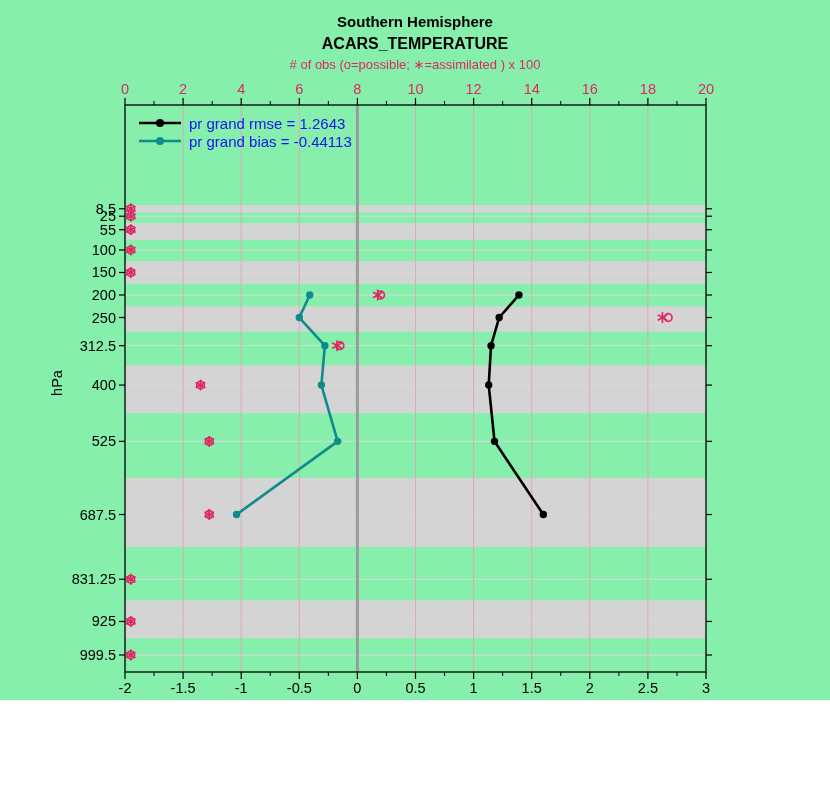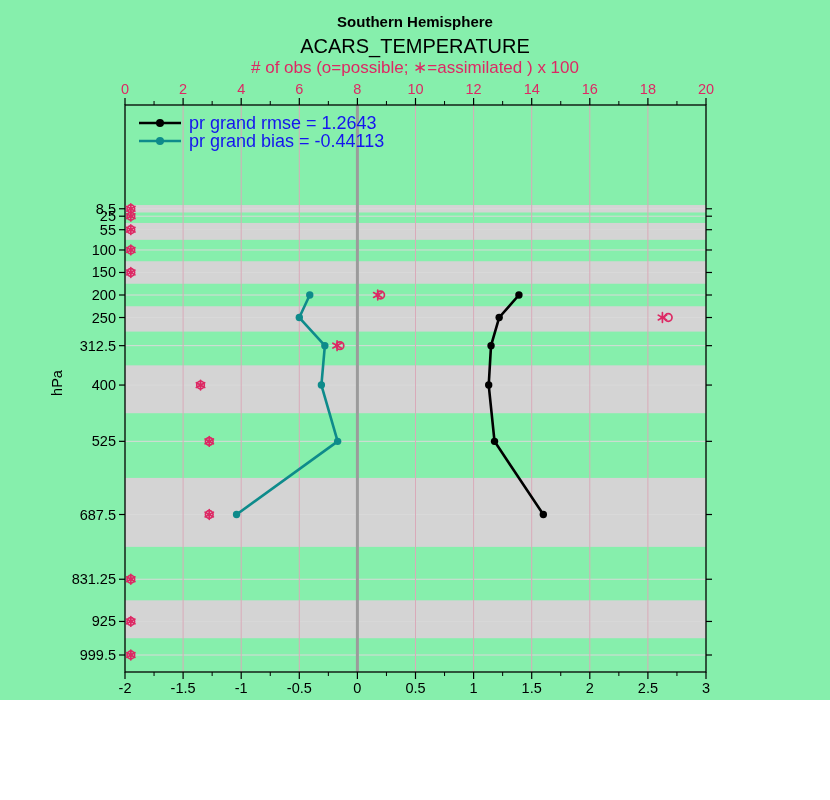--- a/index.html
+++ b/index.html
@@ -1,26 +1,26 @@
 <!DOCTYPE html>
 <html><head>
 <meta charset="utf-8">
 <style>
   html,body{margin:0;padding:0;background:#ffffff;}
   #figure{position:relative;width:830px;height:700px;background:#86efac;overflow:hidden;
           font-family:"Liberation Sans", sans-serif;}
   .ctext{position:absolute;left:0;width:830px;text-align:center;}
   #title-line1{top:13px;font-size:15px;font-weight:bold;color:#000;}
-  #title-line2{top:35px;font-size:20px;font-weight:normal;color:#000;}
-  #obs-axis-label{top:57px;font-size:17px;}
+  #title-line2{top:35px;font-size:16px;font-weight:bold;color:#000;}
+  #obs-axis-label{top:57px;font-size:13px;}
   #plot-svg{position:absolute;left:0;top:0;}
   #legend{position:absolute;left:137px;top:114px;}
   .legend-row{display:flex;align-items:center;height:18px;}
   .legend-swatch{width:46px;height:12px;margin-right:6px;flex:0 0 auto;}
-  .legend-label{font-size:18px;white-space:nowrap;}
+  .legend-label{font-size:15px;white-space:nowrap;}
   #y-axis-label{position:absolute;left:30px;top:375px;width:54px;text-align:center;
                 transform:rotate(-90deg);transform-origin:center;font-size:14.5px;color:#000;}
   #x-axis-label{top:699px;font-size:15px;color:#000;}
   #time-range{top:719px;font-size:15px;color:#000;}
   #data-file-note{top:769px;font-size:7.5px;color:#222;}
 </style>
 </head>
 <body>
 
 <div id="figure">

